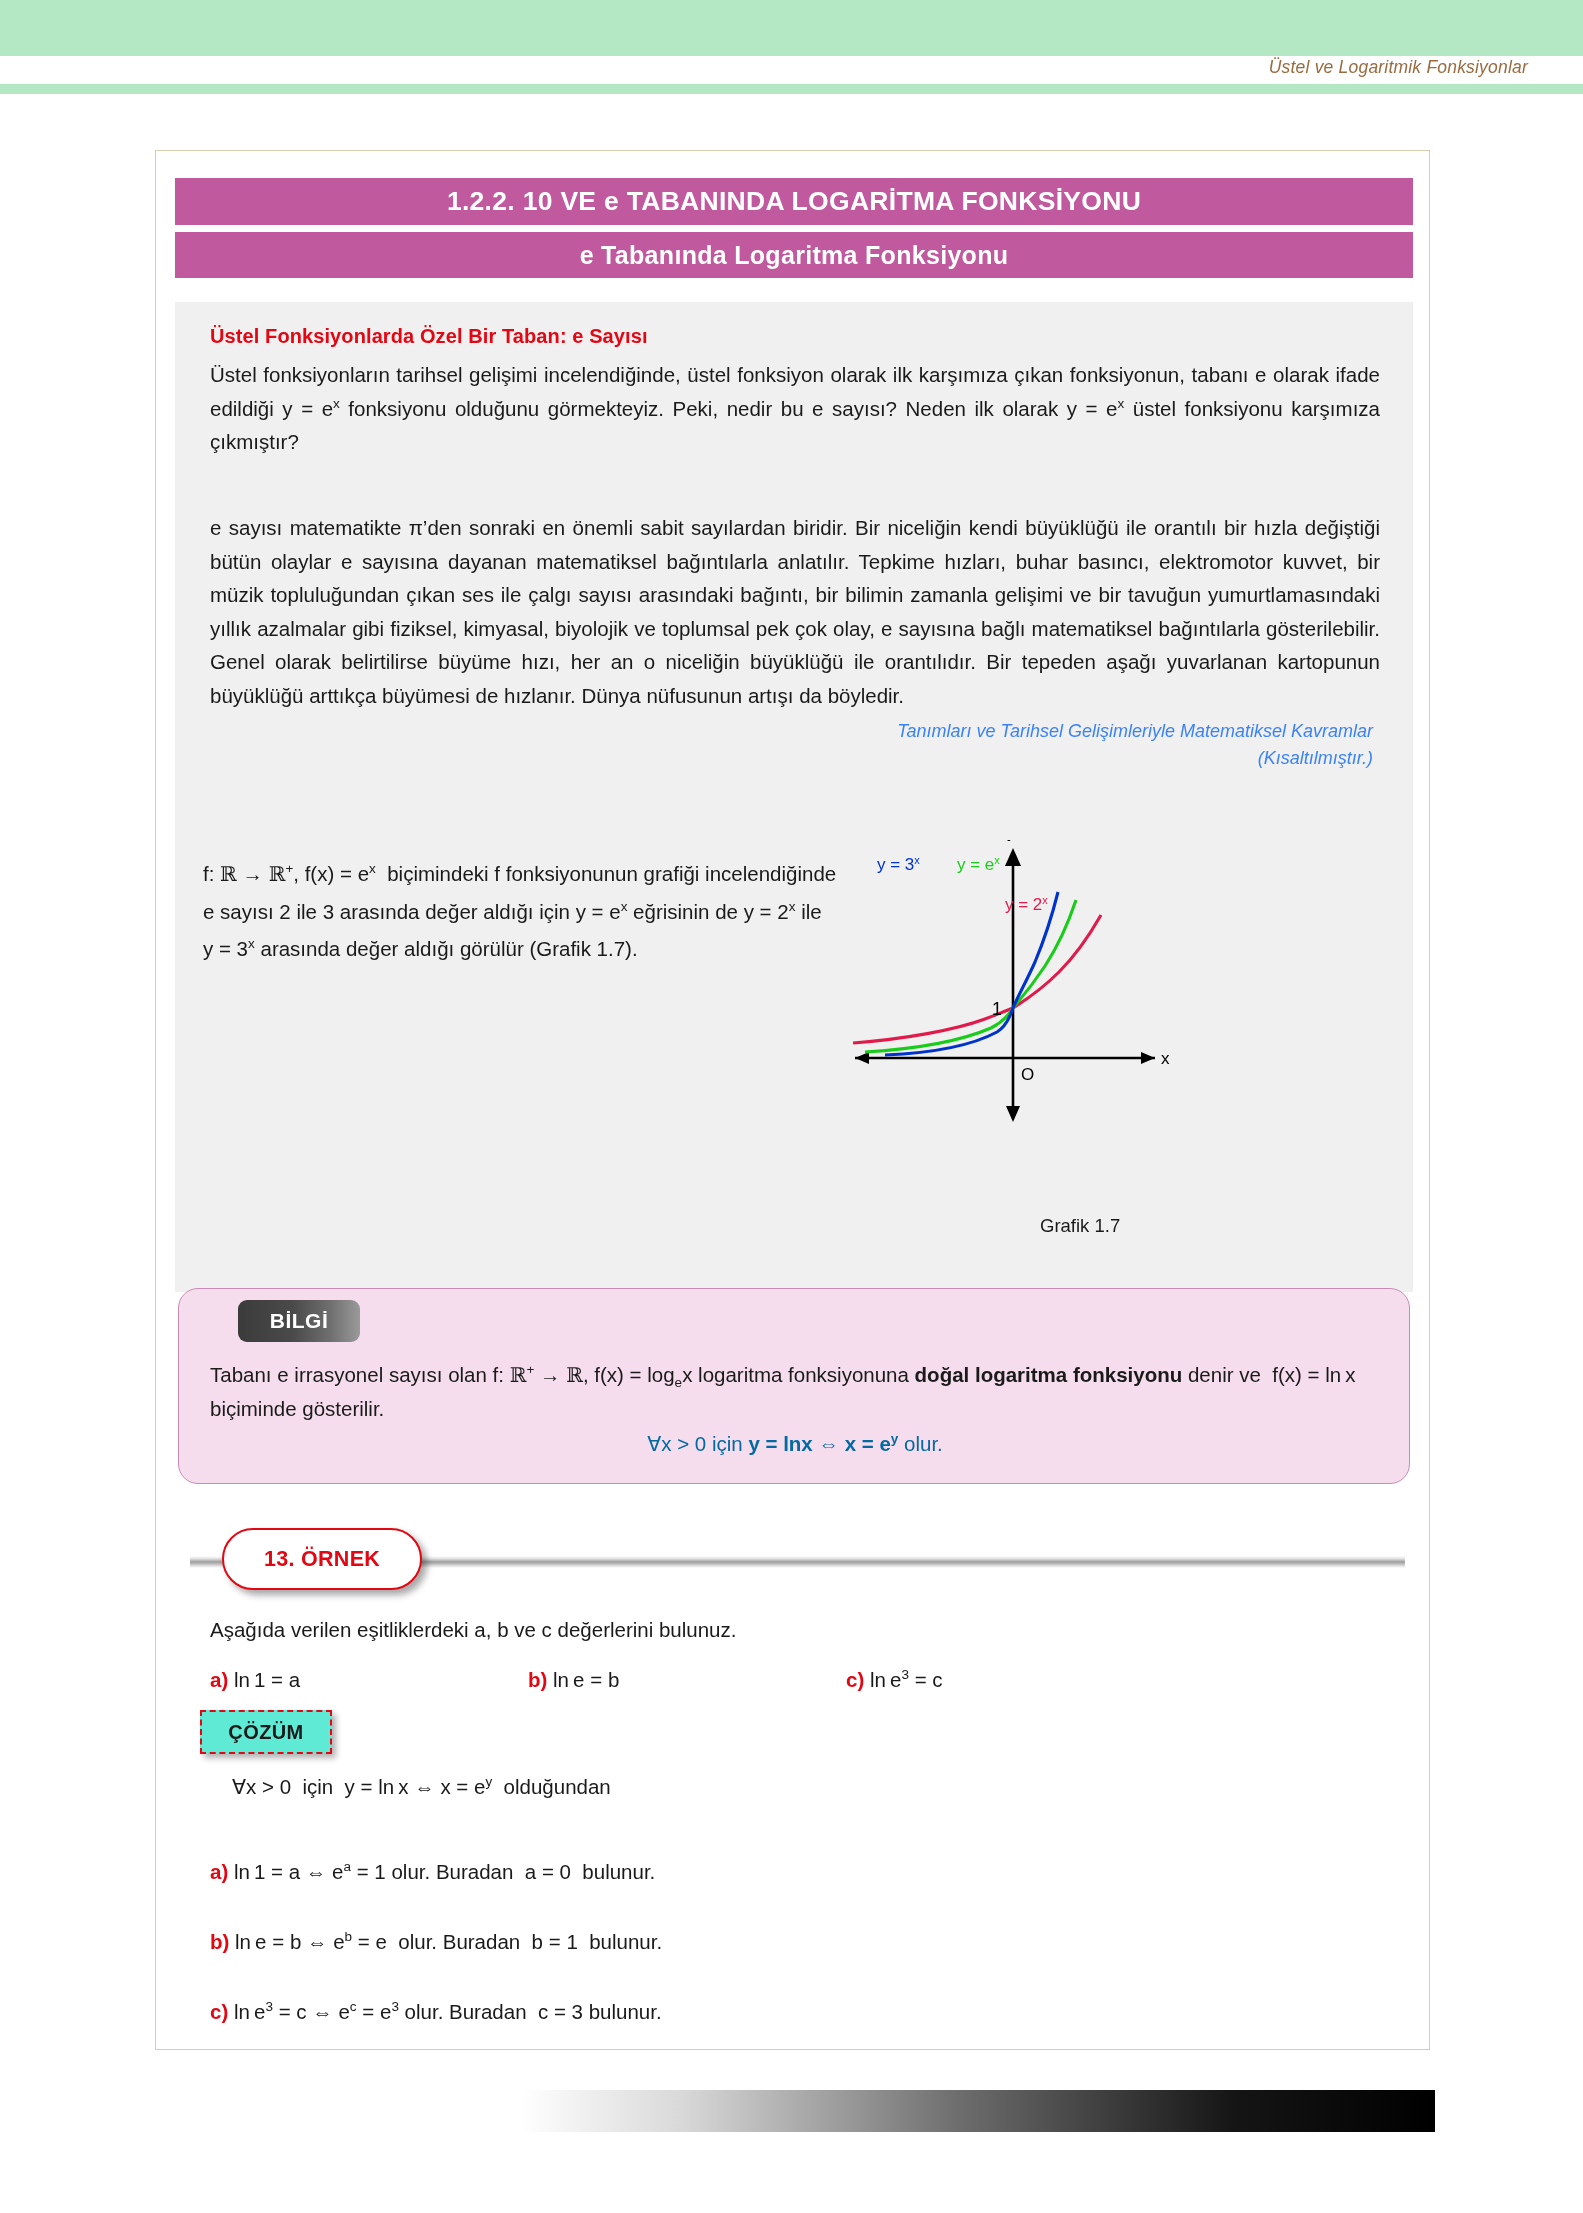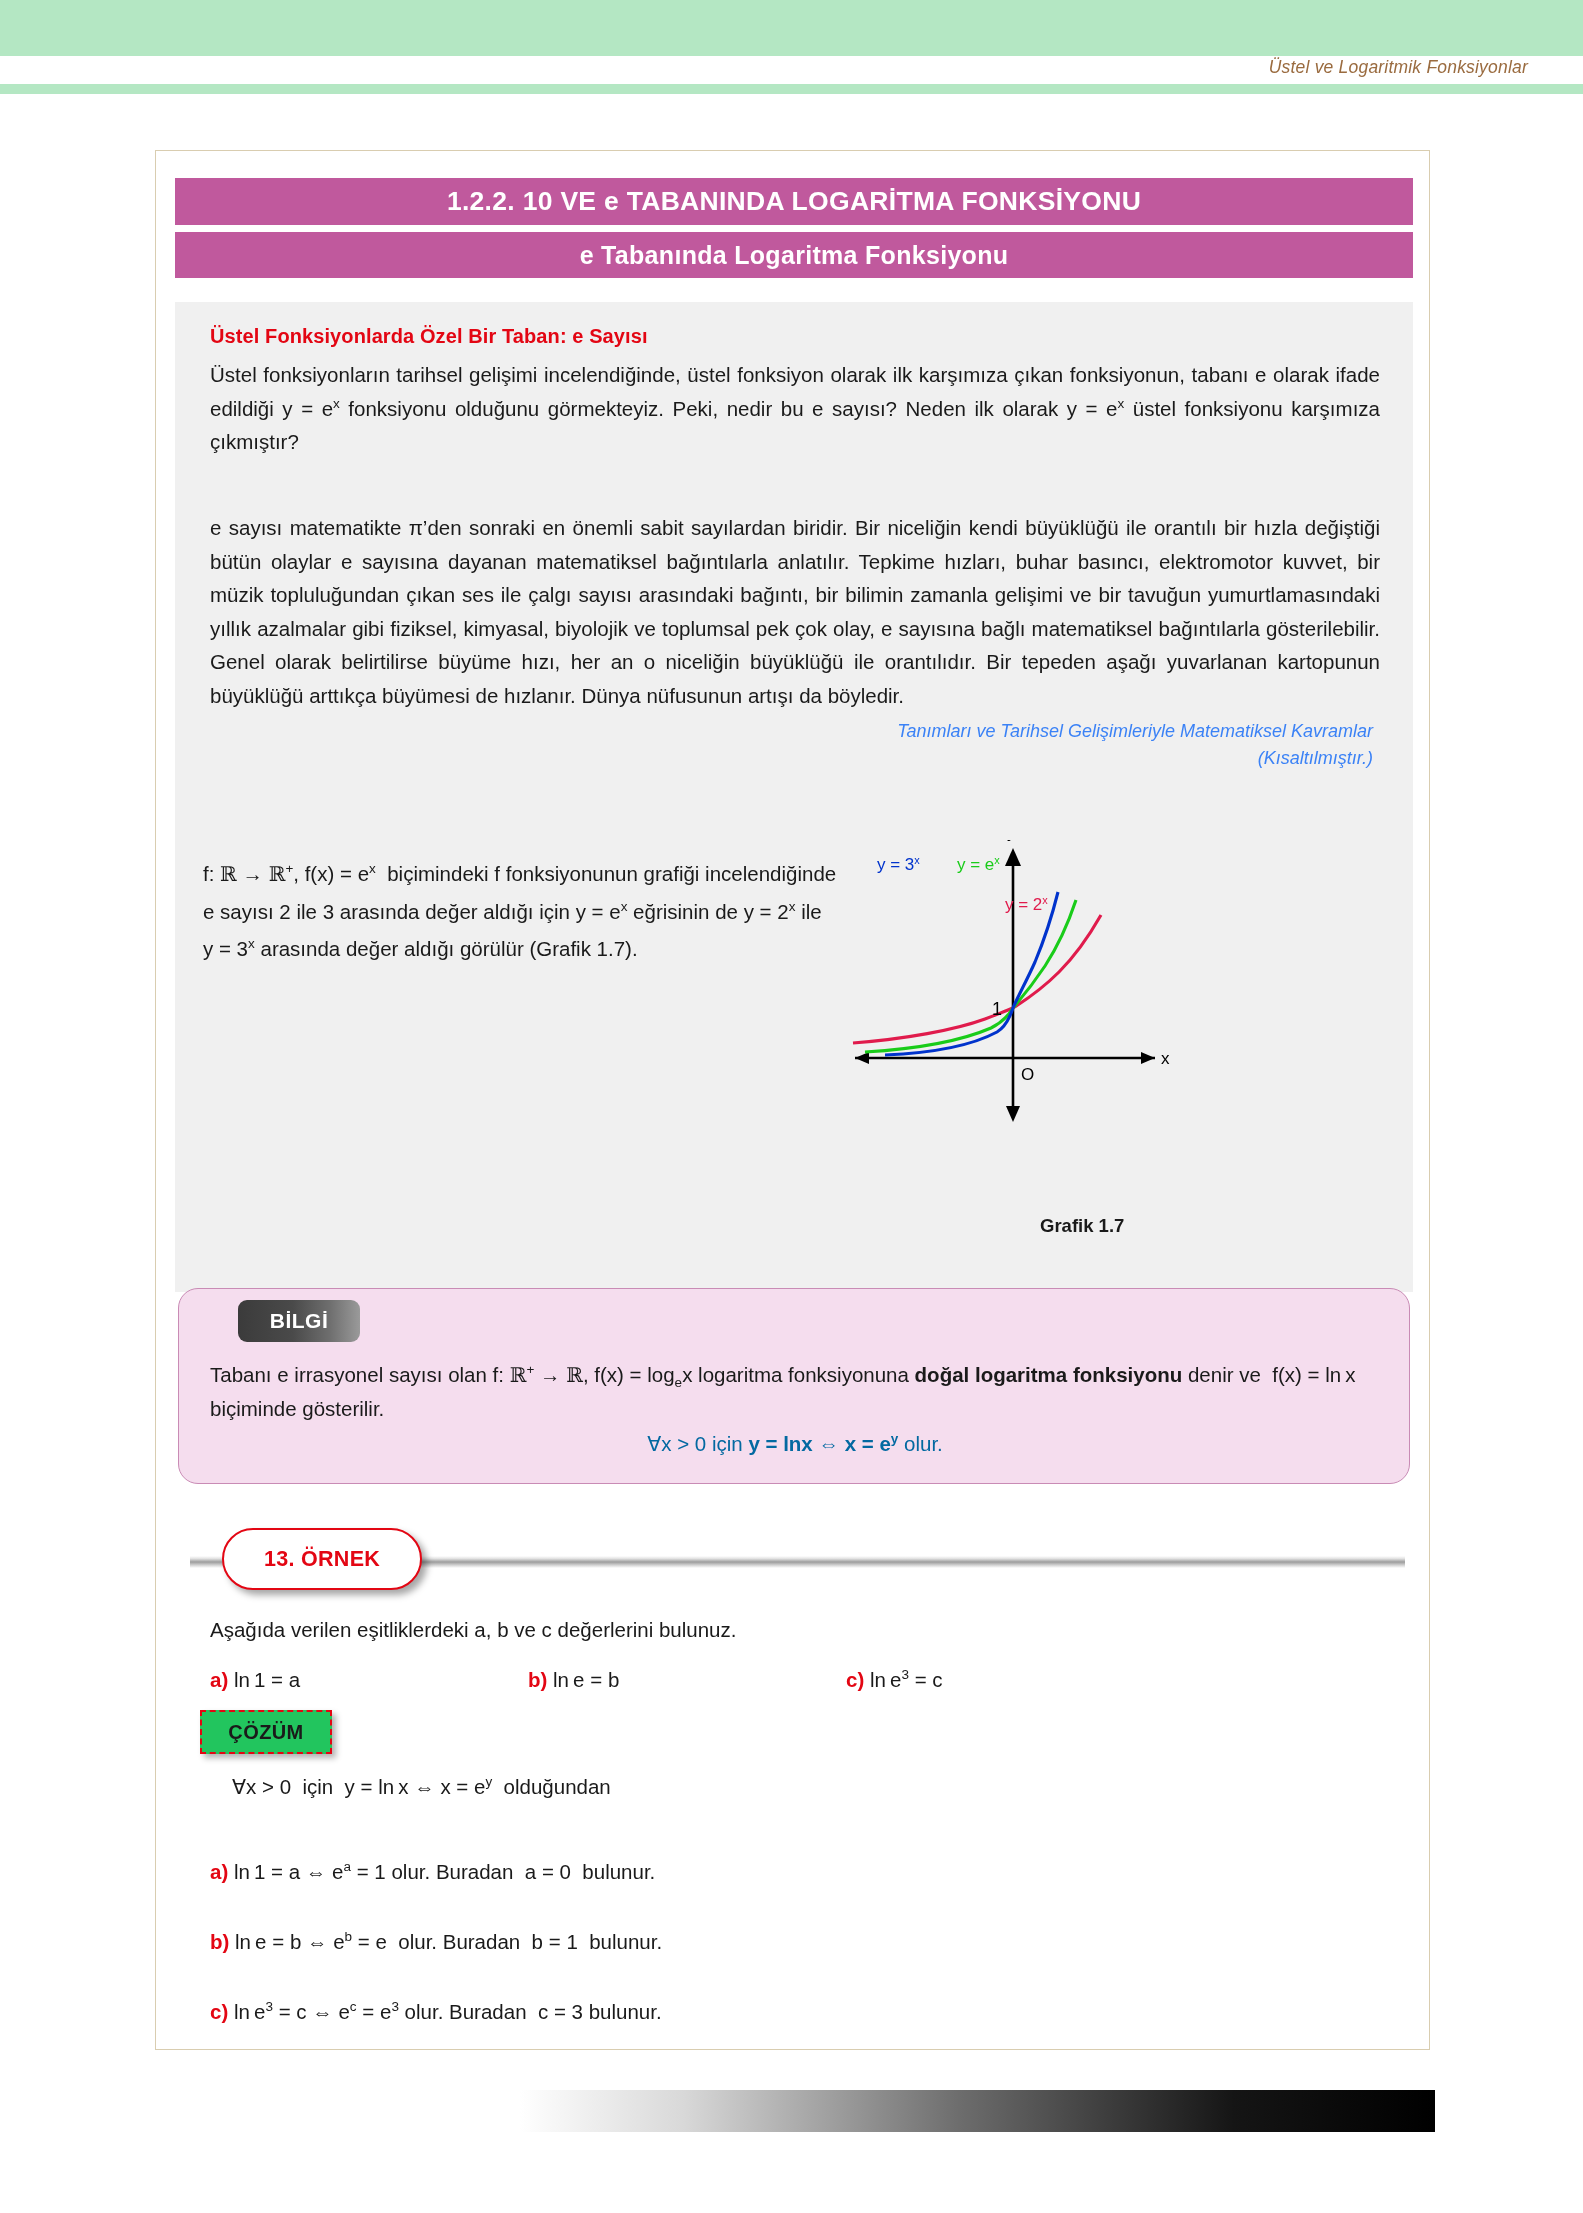--- a/index.html
+++ b/index.html
@@ -100,21 +100,21 @@
   sup{ font-size:0.66em; vertical-align:super; line-height:0; }
   sub{ font-size:0.66em; vertical-align:sub;  line-height:0; }
   .bb{ font-family:"DejaVu Serif", serif; font-size:0.98em; }
 
   
   .graph-wrap{
     position:absolute; left:845px; top:840px; width:330px; height:290px;
   }
   .graph-caption{
     position:absolute; left:1040px; top:1215px;
-    font-size:18.5px; font-weight:bold; color:#1a1a1a;
+    font-size:18.5px; font-weight:normal; color:#1a1a1a;
     white-space:nowrap;
   }
 
   
   .bilgi-box{
     position:absolute;
     left:178px; top:1288px; width:1232px; height:196px;
     background:#f5ddee;
     border:1.6px solid #c98bb5;
     border-radius:20px;
@@ -165,21 +165,21 @@
   }
   .oi{ position:absolute; top:0; }
   .oi-a{ left:0px; }
   .oi-b{ left:318px; }
   .oi-c{ left:636px; }
   .lbl-red{ color:#e30613; font-weight:bold; }
 
   .cozum-badge{
     position:absolute; left:200px; top:1710px;
     width:132px; height:44px;
-    background:#22c55e;
+    background:#5eead4;
     border:2.4px dashed #e30613;
     display:flex; align-items:center; justify-content:center;
     font-size:20px; font-weight:bold; color:#1a1a1a;
     box-shadow:4px 4px 6px rgba(0,0,0,0.3);
     letter-spacing:0.4px;
   }
 
   .sol-line{
     position:absolute; left:210px;
     font-size:20.5px; color:#1a1a1a;

